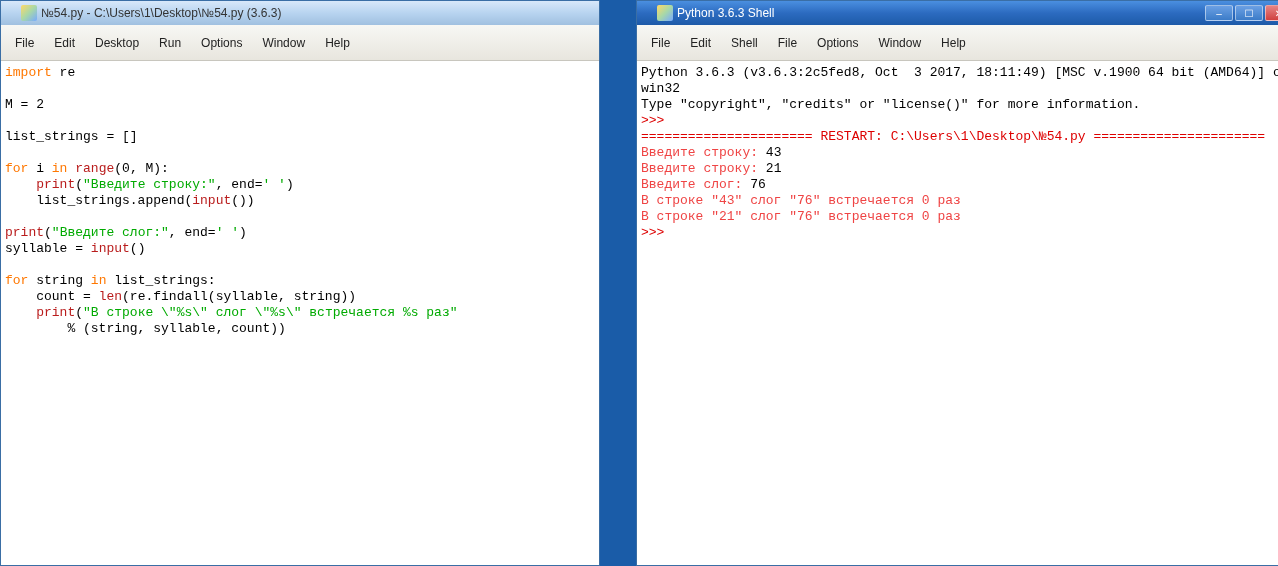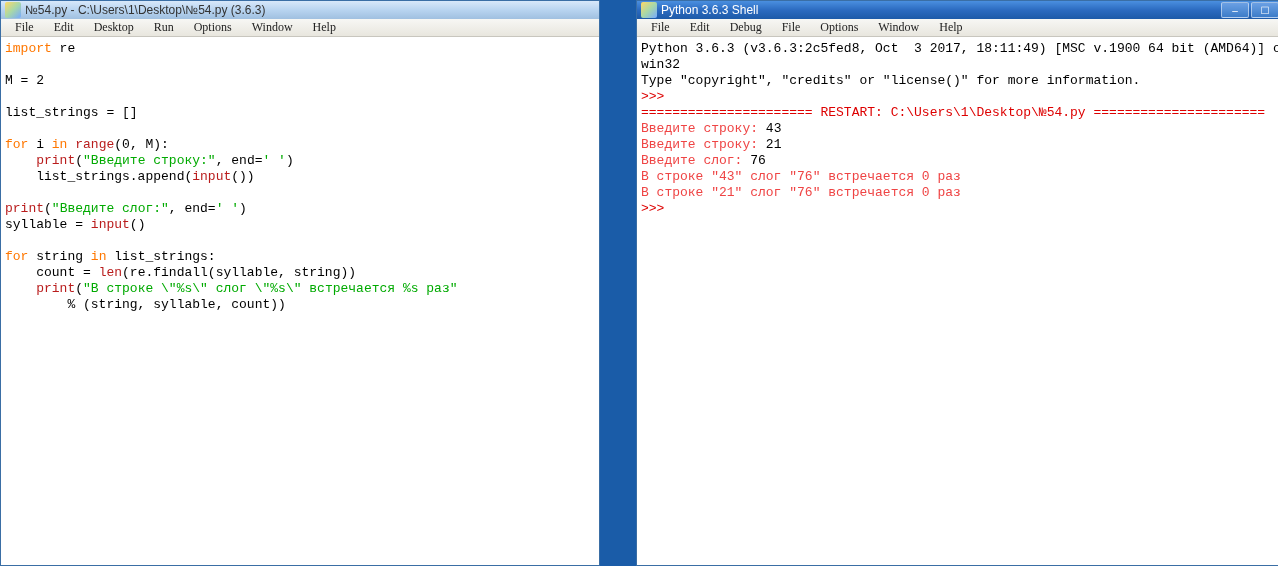--- a/index.html
+++ b/index.html
@@ -26,26 +26,26 @@
       height: 566px;
     }
     .window.shell {
       left: 600px;
       top: 0;
       width: 678px;
       height: 566px;
       margin-left: 36px;
     }
     .titlebar {
-      height: 18px;
+      height: 24px;
       background: linear-gradient(to bottom, #4a8fe0 0%, #2c6bc0 50%, #1d5aa8 100%);
       color: #fff;
       display: flex;
       align-items: center;
-      padding: 0 4px;
+      padding: 0 20px;
       font-size: 12px;
     }
     .titlebar.inactive {
       background: linear-gradient(to bottom, #d8e8fa 0%, #b8d4f0 50%, #a0c0e0 100%);
       color: #333;
     }
     .title-icon {
       width: 16px;
       height: 16px;
       margin-right: 4px;
@@ -72,27 +72,26 @@
       justify-content: center;
       font-size: 10px;
       color: #fff;
       cursor: pointer;
       background: linear-gradient(to bottom, #6ba0e4, #3c7cc8);
     }
     .win-btn.close {
       background: linear-gradient(to bottom, #e68484, #d04040);
     }
     .menubar {
-      height: 18px;
+      height: 36px;
       background: linear-gradient(to bottom, #f7f7f4, #e8e6de);
       border-bottom: 1px solid #c8c6be;
       display: flex;
       align-items: center;
       padding: 0 4px;
-      font-family: Liberation Serif, serif;
     }
     .menu-item {
       padding: 3px 10px;
       cursor: pointer;
       font-size: 12px;
       color: #222;
     }
     .content {
       flex: 1;
       background: #fff;
@@ -148,21 +147,21 @@
     <span class="title-text">Python 3.6.3 Shell</span>
     <div class="win-controls">
       <span class="win-btn">–</span>
       <span class="win-btn">☐</span>
       <span class="win-btn close">✕</span>
     </div>
   </div>
   <div class="menubar">
     <span class="menu-item">File</span>
     <span class="menu-item">Edit</span>
-    <span class="menu-item">Debug</span>
+    <span class="menu-item">Shell</span>
     <span class="menu-item">File</span>
     <span class="menu-item">Options</span>
     <span class="menu-item">Window</span>
     <span class="menu-item">Help</span>
   </div>
   <div class="content" id="shell-content" style="padding-right:20px;"><div class="shell-line"><span class="kw-black">Python 3.6.3 (v3.6.3:2c5fed8, Oct  3 2017, 18:11:49) [MSC v.1900 64 bit (AMD64)] on win32</span></div><div class="shell-line"><span class="kw-black">Type "copyright", "credits" or "license()" for more information.</span></div><div class="shell-line"><span class="kw-red">&gt;&gt;&gt; </span></div><div class="shell-line"><span class="kw-red">====================== RESTART: C:\Users\1\Desktop\№54.py ======================</span></div><div class="shell-line"><span class="kw-blue">Введите строку: </span><span class="kw-black">43</span></div><div class="shell-line"><span class="kw-blue">Введите строку: </span><span class="kw-black">21</span></div><div class="shell-line"><span class="kw-blue">Введите слог: </span><span class="kw-black">76</span></div><div class="shell-line"><span class="kw-blue">В строке "43" слог "76" встречается 0 раз</span></div><div class="shell-line"><span class="kw-blue">В строке "21" слог "76" встречается 0 раз</span></div><div class="shell-line"><span class="kw-red">&gt;&gt;&gt; </span></div></div>
   <div class="scrollbar-v"></div>
 </div>
 
 </body></html>

